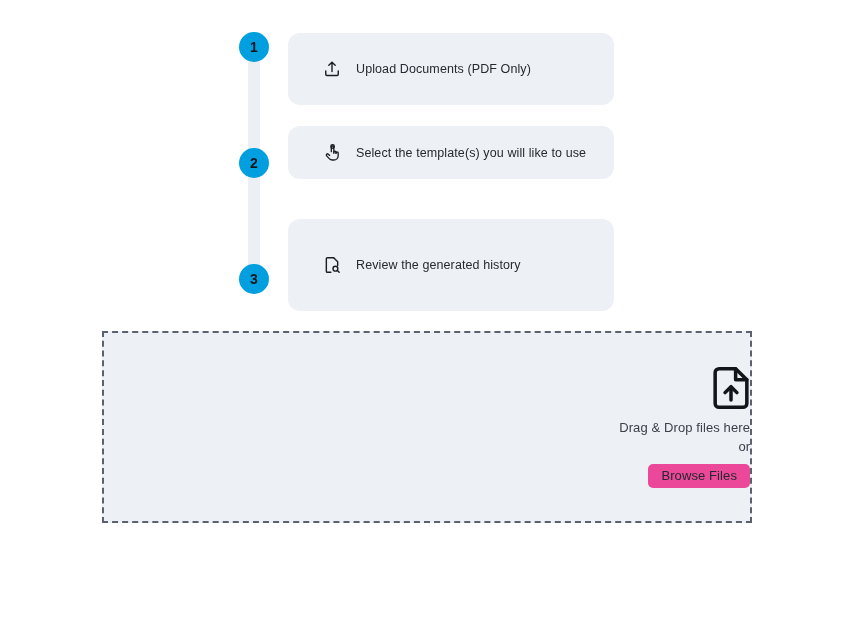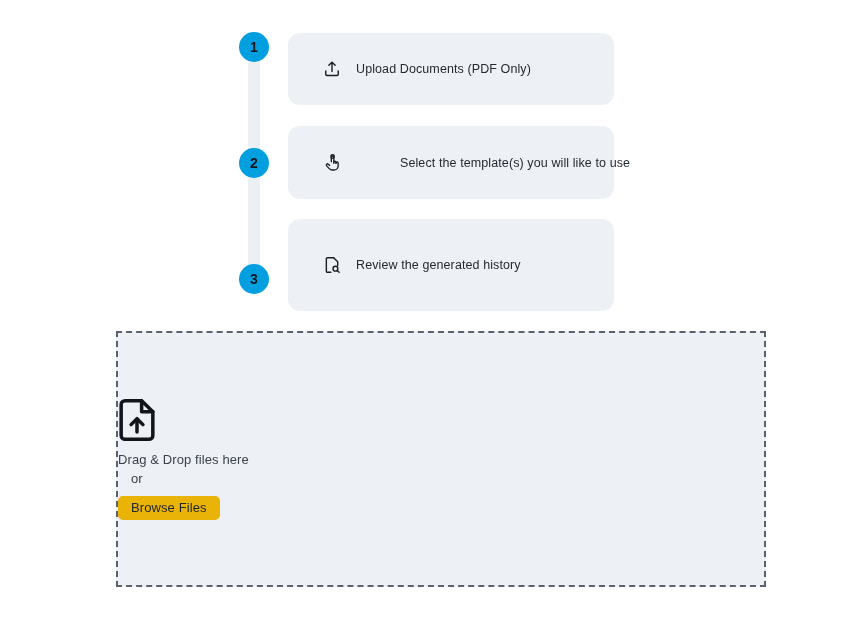--- a/index.html
+++ b/index.html
@@ -83,38 +83,38 @@
     color: #252a31;
     letter-spacing: 0.1px;
     white-space: nowrap;
   }
 
   
   #step-1 .step-badge { left: 239px; top: 32px; }
   #step-1 .step-card  { top: 33px; height: 72px; }
 
   #step-2 .step-badge { left: 239px; top: 148px; }
-  #step-2 .step-card  { top: 126px; height: 73px; gap: 44px; }
+  #step-2 .step-card  { top: 126px; height: 53px; }
 
   #step-3 .step-badge { left: 239px; top: 264px; }
   #step-3 .step-card  { top: 219px; height: 92px; }
 
   
   #dropzone {
     position: absolute;
-    left: 116px;
+    left: 102px;
     top: 331px;
     width: 650px;
-    height: 256px;
+    height: 192px;
     box-sizing: border-box;
     border: 2px dashed #5b626e;
     background: #edf0f5;
     display: flex;
     flex-direction: column;
-    align-items: flex-start;
+    align-items: flex-end;
     justify-content: center;
   }
 
   #dropzone-icon {
     width: 38px;
     height: 44px;
     display: block;
     margin-bottom: 10px;
   }
 
@@ -128,21 +128,21 @@
   #dropzone-or {
     font-size: 13px;
     color: #3b4149;
     margin-top: 2px;
     line-height: 1.25;
     margin-left: 13px;
   }
 
   #browse-button {
     margin-top: 9px;
-    background: #eab308;
+    background: #ec4899;
     color: #232830;
     border: none;
     border-radius: 5px;
     font-family: "Liberation Sans", sans-serif;
     font-size: 13px;
     letter-spacing: 0.1px;
     padding: 4px 13px 5px 13px;
     cursor: pointer;
   }
 </style>

